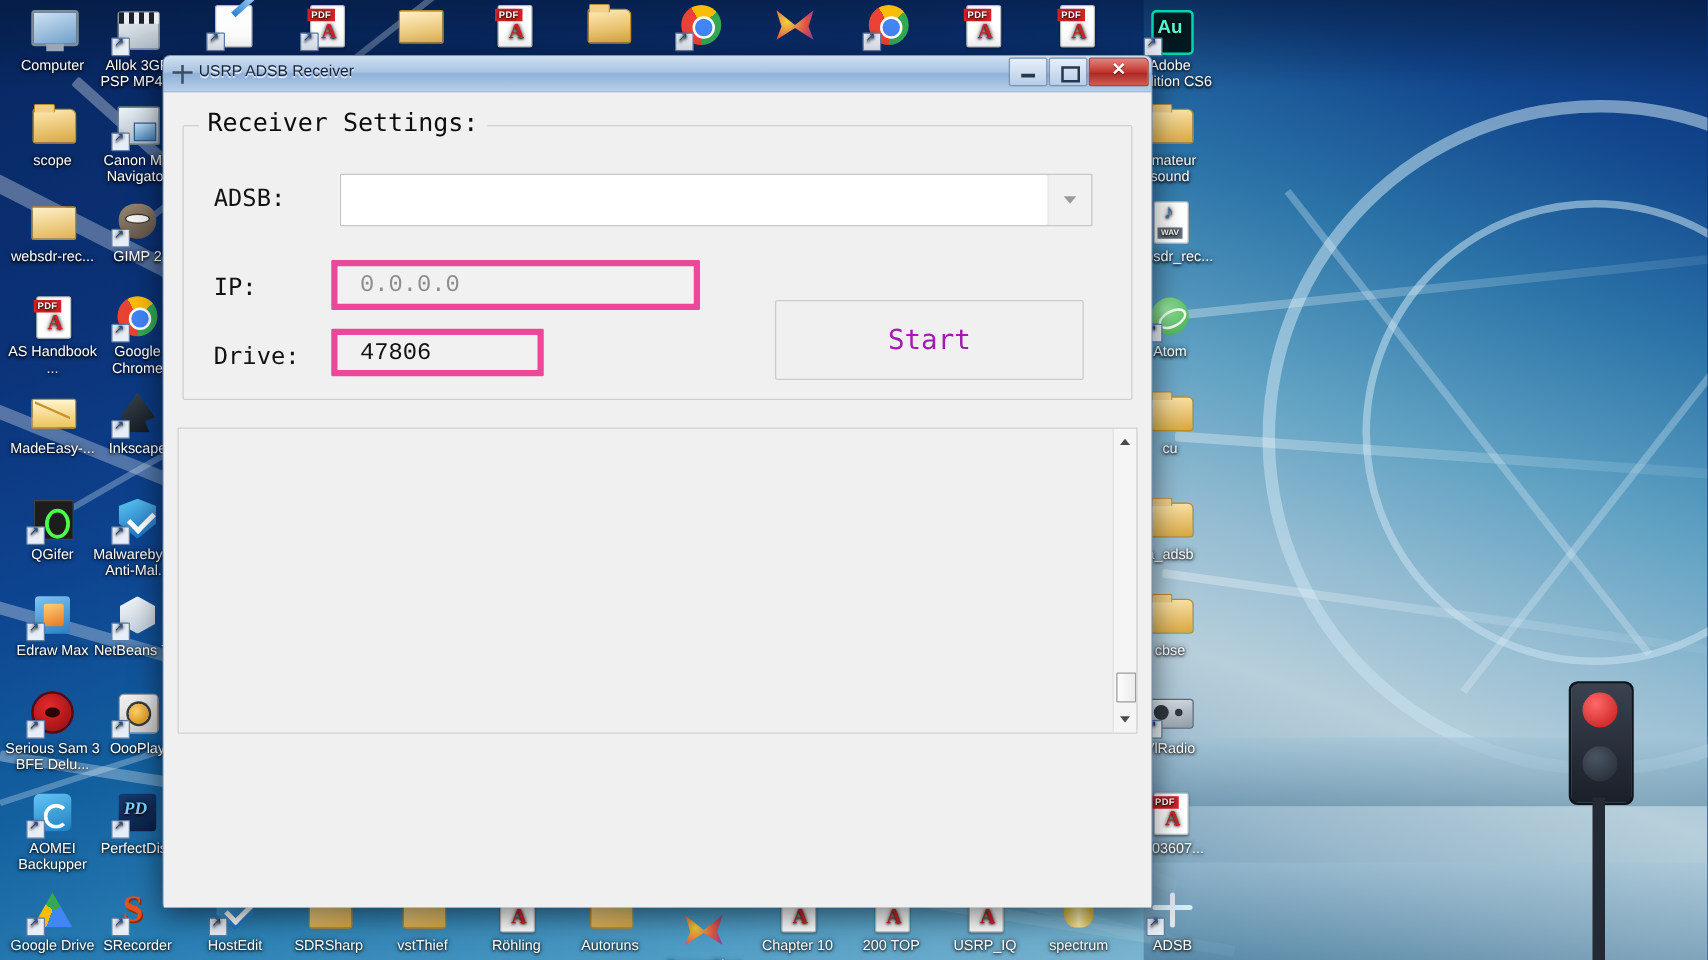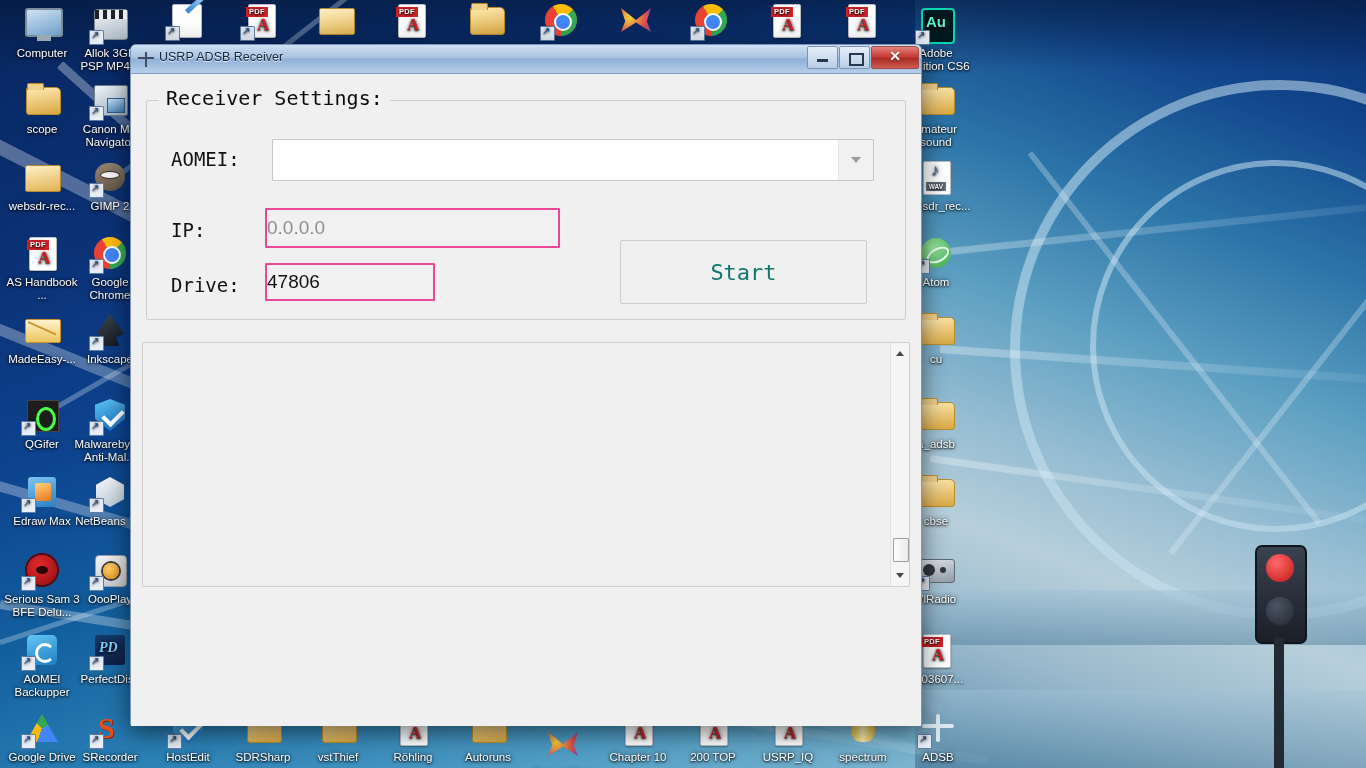--- a/index.html
+++ b/index.html
@@ -167,38 +167,38 @@
   .winbtn .close-g{position:absolute;left:0;top:0;width:46px;height:19px;line-height:19px;text-align:center;
     color:#fff;font-size:14px;font-weight:bold;font-family:"Liberation Serif",serif;
     text-shadow:0 1px 1px rgba(0,0,0,.5);}
   #client{padding:8px 9px 9px;height:calc(100% - 28px);box-sizing:border-box;background:#f0f0f0;}
   .groupbox{position:relative;border:1px solid #cfcfcf;border-radius:2px;background:#f0f0f0;}
   .gb-title{position:absolute;top:-15px;left:12px;background:#f0f0f0;padding:0 7px;
     font-family:"DejaVu Sans Mono","Liberation Mono",monospace;font-size:20px;color:#0c0c0c;}
   #settings-group{margin:18px 6px 0;height:218px;}
   #gain-group{margin:24px 2px 0;height:112px;}
   .fld-label{font-family:"DejaVu Sans Mono","Liberation Mono",monospace;font-size:19px;color:#111;}
-  .tbox{background:#f1f1f1;border:2px solid #ec4899;border-radius:1px;box-sizing:border-box;
-    font-family:Liberation Sans, sans-serif;font-size:19px;color:#111;
-    display:flex;align-items:center;padding-left:0;}
+  .tbox{background:#f1f1f1;border:5px solid #ec4899;border-radius:1px;box-sizing:border-box;
+    font-family:Liberation Mono, monospace;font-size:19px;color:#111;
+    display:flex;align-items:center;padding-left:18px;}
   .tbox.placeholder{color:#8e8e8e;}
   #usrp-combo{position:absolute;left:125px;top:38px;width:600px;height:40px;
     background:#f1f1f1;border:1px solid #c6c6c6;border-radius:1px;display:flex;align-items:center;}
   #usrp-combo .combo-val{flex:1;background:#fff;height:100%;border-right:1px solid #e4e4e4;}
   #usrp-arrow{width:34px;display:flex;align-items:center;justify-content:center;}
   #usrp-arrow i{display:block;width:0;height:0;border-left:5px solid transparent;
     border-right:5px solid transparent;border-top:6px solid #9a9a9a;}
   #usrp-label{position:absolute;left:24px;top:47px;}
   #ip-label{position:absolute;left:24px;top:118px;}
   #ip-input{position:absolute;left:118px;top:107px;width:295px;height:40px;}
   #port-label{position:absolute;left:24px;top:173px;}
   #port-input{position:absolute;left:118px;top:162px;width:170px;height:38px;}
   #start-btn{position:absolute;left:473px;top:139px;width:245px;height:62px;
     border:1px solid #ccc;border-radius:2px;background:#f0f0f0;
-    font-family:"DejaVu Sans Mono","Liberation Mono",monospace;font-size:22px;color:#0f766e;
+    font-family:"DejaVu Sans Mono","Liberation Mono",monospace;font-size:22px;color:#a21caf;
     display:flex;align-items:center;justify-content:center;cursor:default;}
   #gain-slider{position:absolute;left:24px;top:66px;width:700px;height:22px;}
   #gain-track{position:absolute;left:0;top:10px;width:100%;height:2px;
     background:linear-gradient(180deg,#a8a8a8,#cfcfcf);}
   #gain-thumb{position:absolute;top:0;width:14px;height:24px;margin-left:-7px;
     background:linear-gradient(180deg,#fcfcfc,#e2e2e2);border:1px solid #8d8d8d;
     border-radius:2px 2px 5px 5px;cursor:pointer;
     clip-path:polygon(0 0,100% 0,100% 66%,50% 100%,0 66%);}
   #log-panel{position:relative;margin:22px 2px 0;height:243px;background:#f0f0f0;
     border:1px solid #cfcfcf;border-radius:1px;overflow:hidden;}
@@ -592,21 +592,21 @@
           <span class="close-g">✕</span>
         </div>
     </div>
   </div>
 
   <div id="client">
 
     <div class="groupbox" id="settings-group">
       <div class="gb-title">Receiver Settings:</div>
 
-      <div class="fld-label" id="usrp-label">AOMEI:</div>
+      <div class="fld-label" id="usrp-label">ADSB:</div>
       <div id="usrp-combo">
         <div class="combo-val"></div>
         <div id="usrp-arrow">
             <i></i>
           </div>
       </div>
 
       <div class="fld-label" id="ip-label">IP:</div>
       <div class="tbox placeholder" id="ip-input">0.0.0.0</div>
 

